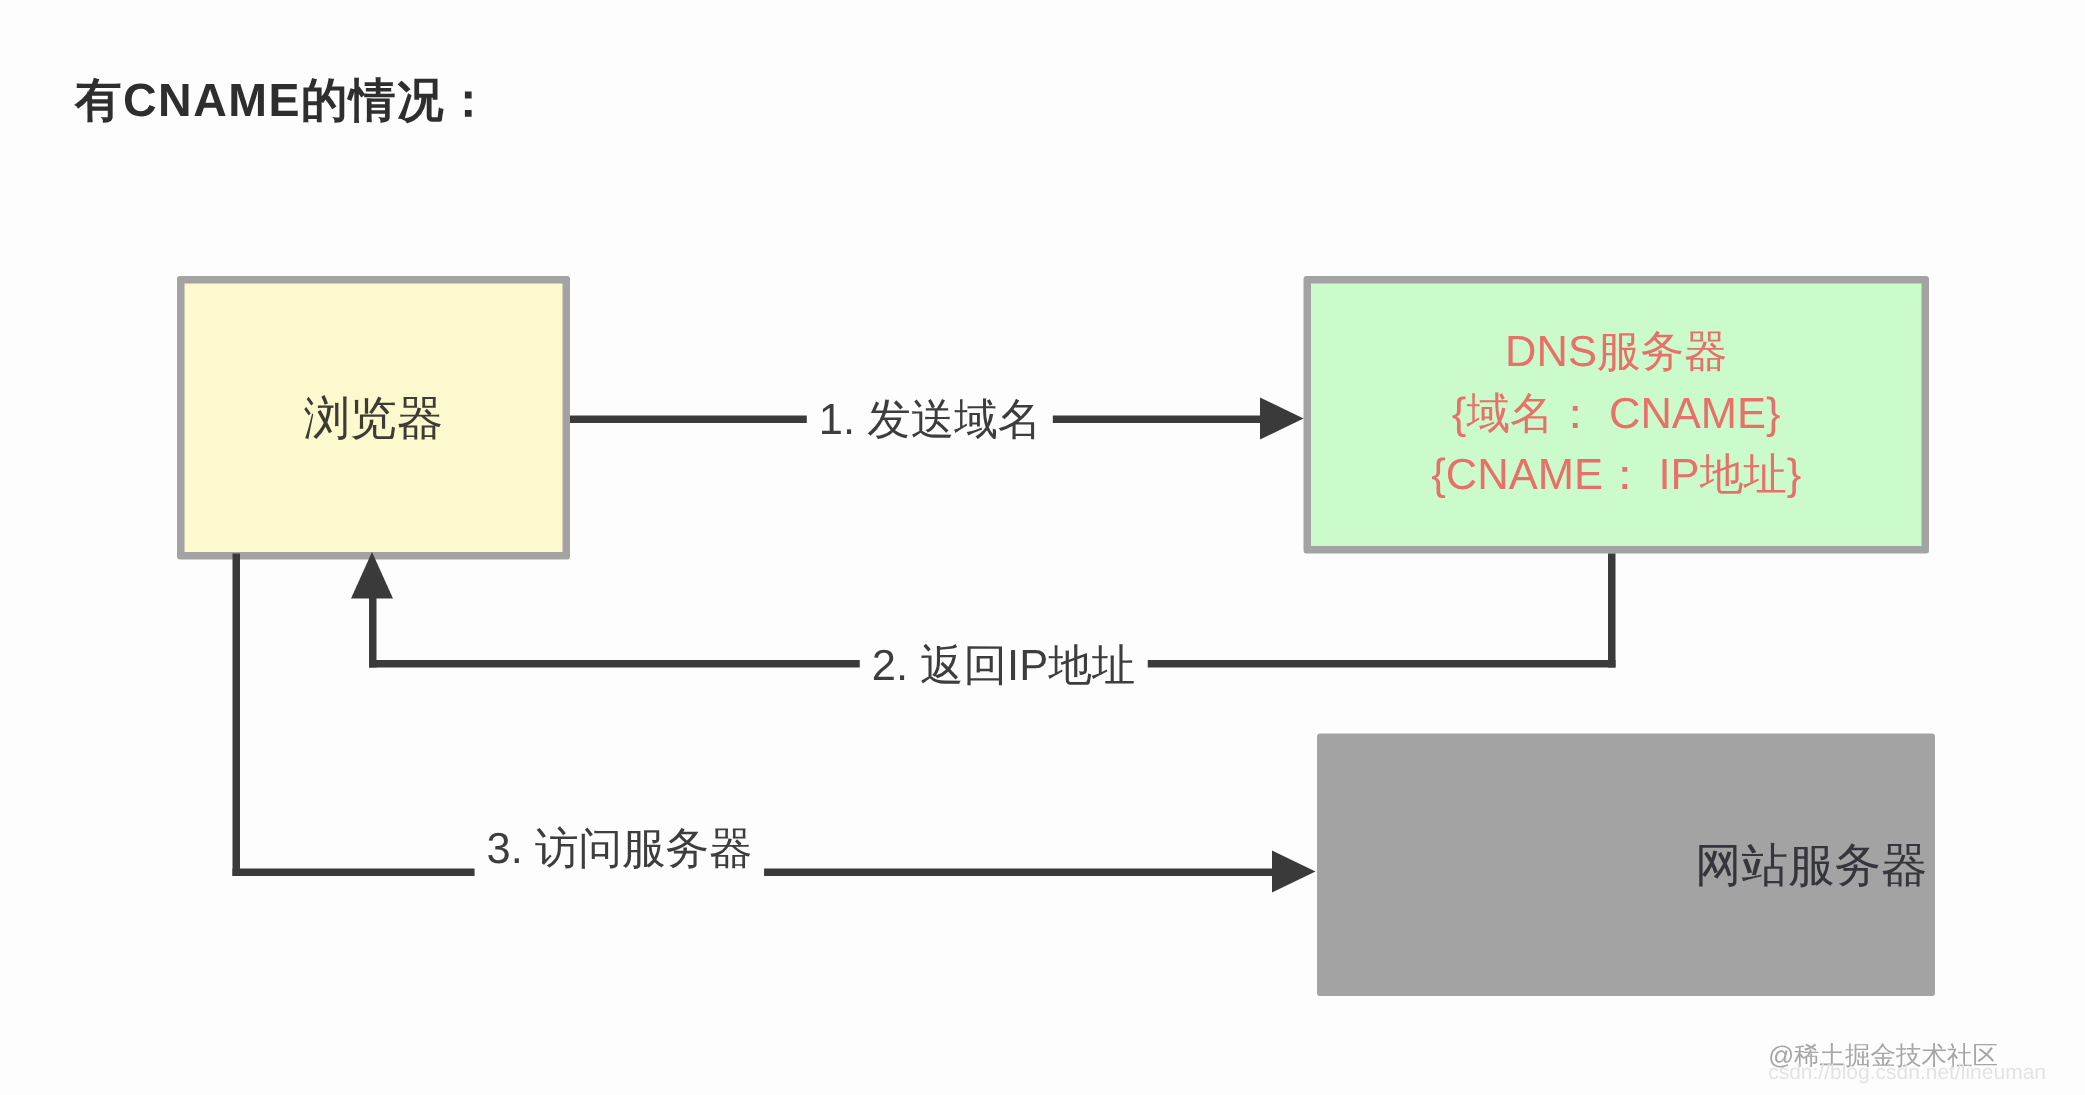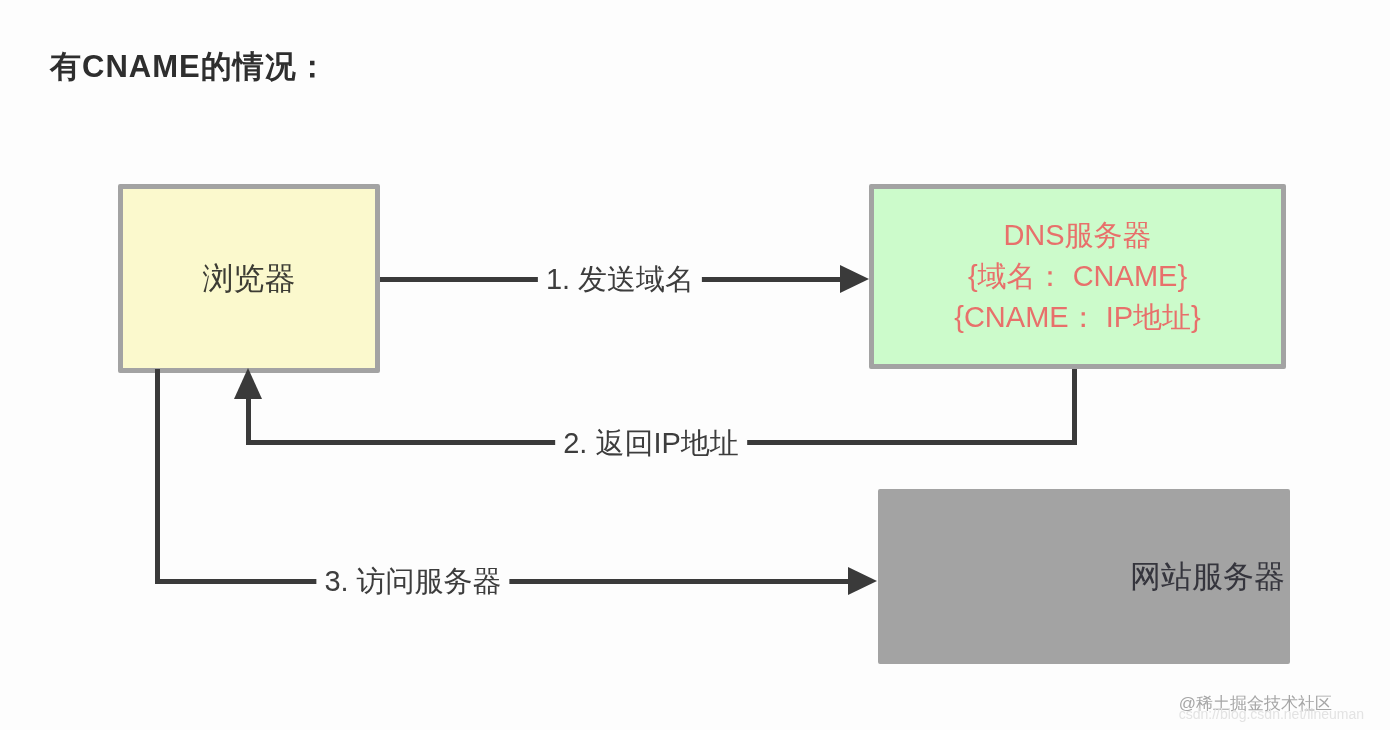--- a/index.html
+++ b/index.html
@@ -136,25 +136,25 @@
   </div>
 
   <div class="line" style="left:380px; top:277px; width:462px; height:5px;"></div>
   <div class="arrowhead-right" style="left:840px; top:265px;"></div>
   <div class="flow-label" style="left:620px; top:280px;">1. 发送域名</div>
 
   <div class="line" style="left:1072px; top:369px; width:5px; height:76px;"></div>
   <div class="line" style="left:246px; top:440px; width:831px; height:5px;"></div>
   <div class="line" style="left:246px; top:396px; width:5px; height:49px;"></div>
   <div class="arrowhead-up" style="left:234px; top:368px;"></div>
-  <div class="flow-label" style="left:651px; top:444px;">2. 返回IP地址</div>
+  <div class="flow-label" style="left:669px; top:444px;">2. 返回IP地址</div>
 
   <div class="line" style="left:155px; top:369px; width:5px; height:215px;"></div>
   <div class="line" style="left:155px; top:579px; width:695px; height:5px;"></div>
   <div class="arrowhead-right" style="left:848px; top:567px;"></div>
-  <div class="flow-label" style="left:413px; top:582px;">3. 访问服务器</div>
+  <div class="flow-label" style="left:413px; top:566px;">3. 访问服务器</div>
 
   <div class="watermark">
     <span class="watermark-community">@稀土掘金技术社区</span>
     <span class="watermark-url">csdn://blog.csdn.net/lineuman</span>
   </div>
 
 </div>
 
 </body></html>

